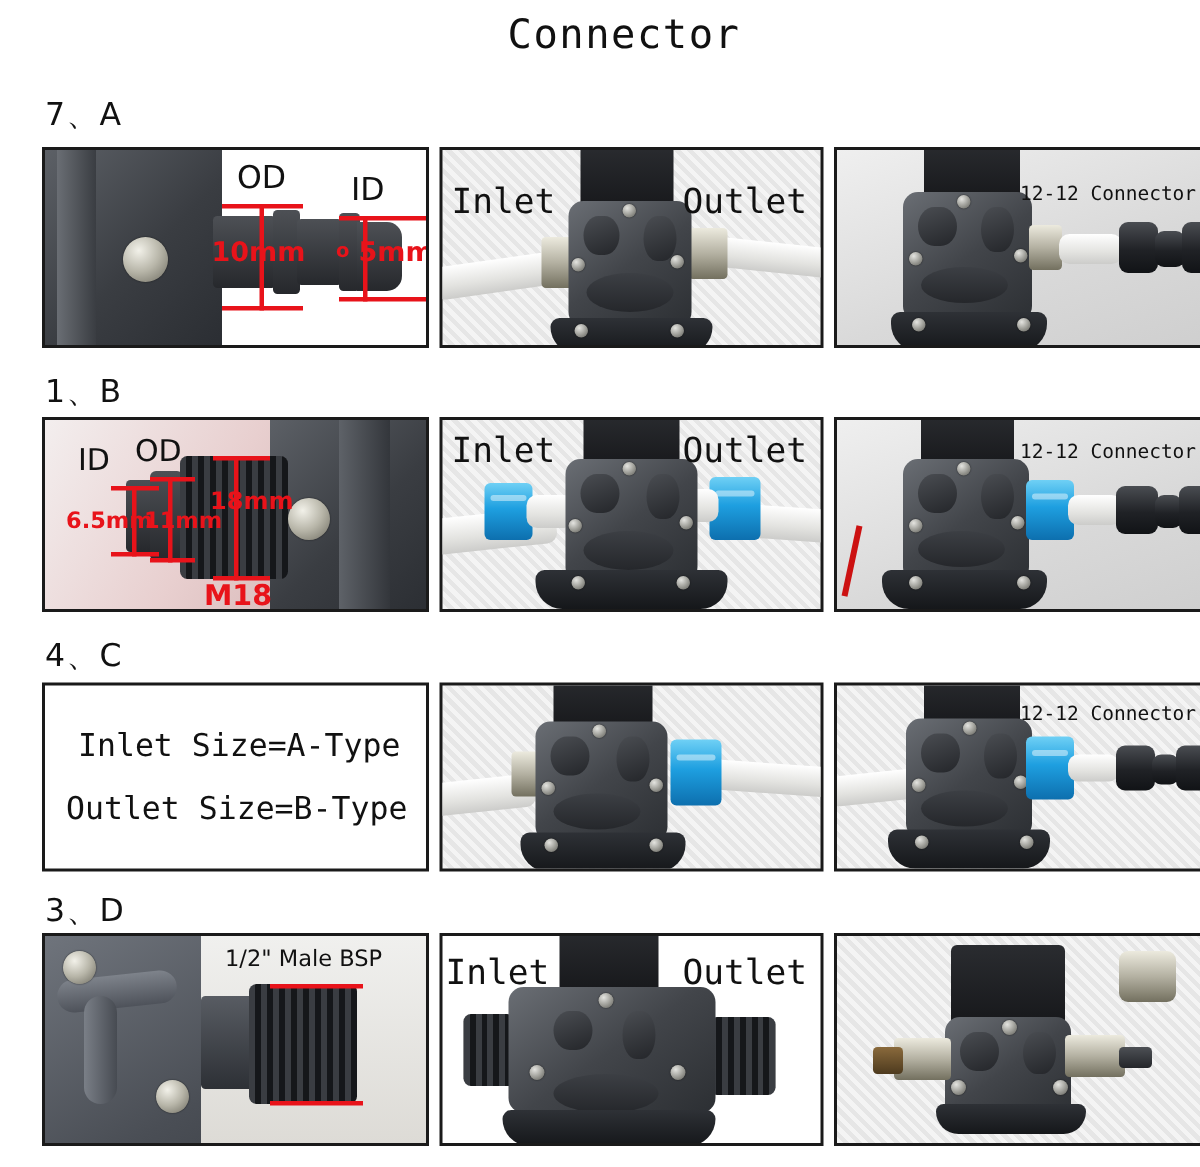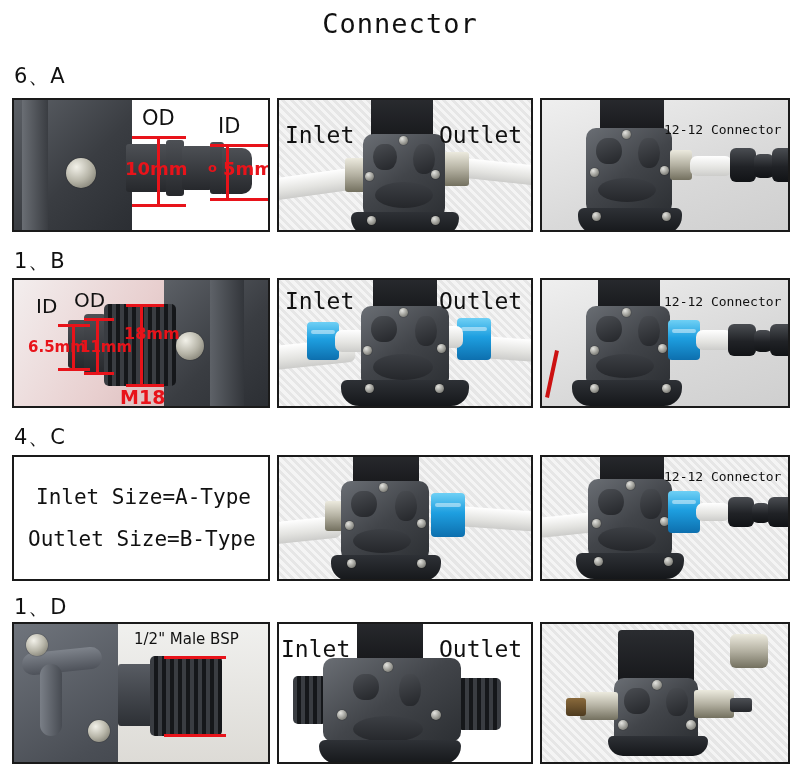--- a/index.html
+++ b/index.html
@@ -1,21 +1,21 @@
 <!DOCTYPE html>
 <html><head>
 <meta charset="utf-8">
 <style>
   html,body{margin:0;padding:0;}
   body{
     width:800px;height:778px;background:#ffffff;
     font-family:"DejaVu Sans Mono","Liberation Mono",monospace;
     overflow:hidden;position:relative;
   }
-  .page{position:relative;width:640px;height:778px;}
+  .page{position:relative;width:640px;height:778px;margin-left:16px;}
 
   
   .title{
     position:absolute;left:0;top:8px;width:800px;text-align:center;
     font-size:27px;letter-spacing:1px;color:#111;
     font-family:"DejaVu Sans Mono","Liberation Mono",monospace;
   }
 
   
   .row-label{
@@ -122,21 +122,21 @@
     letter-spacing:0px;white-space:nowrap;
   }
 </style>
 </head>
 <body>
 
 <div class="page">
 
   <div class="title">Connector</div>
 
-  <div class="row-label" style="top:62px;">6、A</div>
+  <div class="row-label" style="top:62px;">7、A</div>
 
   <div class="panel bk-white" style="left:12px;top:98px;width:258px;height:134px;">
     <div class="bk-dark" style="position:absolute;left:0;top:0;width:118px;height:100%;"></div>
     <div style="position:absolute;left:8px;top:0;width:26px;height:100%;background:linear-gradient(90deg,#6a6e74,#3a3d42);"></div>
     <div class="screw big" style="left:52px;top:58px;width:30px;height:30px;"></div>
 
     <div class="barb" style="left:112px;top:44px;width:42px;height:48px;border-radius:3px;"></div>
     <div class="barb" style="left:152px;top:40px;width:18px;height:56px;border-radius:3px;"></div>
     <div class="barb" style="left:168px;top:46px;width:30px;height:44px;border-radius:3px;"></div>
     <div class="barb" style="left:196px;top:42px;width:14px;height:52px;border-radius:3px;"></div>
@@ -321,21 +321,21 @@
       <div class="screw" style="left:122px;top:100px;width:9px;height:9px;"></div>
     </div>
     <div class="bluenut" style="left:126px;top:34px;width:32px;height:42px;"></div>
     <div class="hose" style="left:154px;top:46px;width:34px;height:18px;"></div>
     <div class="connector-blk" style="left:186px;top:40px;width:26px;height:30px;"></div>
     <div class="connector-blk" style="left:210px;top:46px;width:18px;height:20px;"></div>
     <div class="connector-blk" style="left:226px;top:40px;width:28px;height:30px;"></div>
     <div class="cap cap-conn" style="left:122px;top:12px;">12-12 Connector</div>
   </div>
 
-  <div class="row-label" style="top:593px;">1、D</div>
+  <div class="row-label" style="top:593px;">3、D</div>
 
   <div class="panel" style="left:12px;top:622px;width:258px;height:142px;background:linear-gradient(150deg,#6f747c,#4a4e55 60%,#393d43);">
     <div style="position:absolute;left:104px;top:0;width:154px;height:100%;background:linear-gradient(180deg,#f0f0ee,#dddbd6);"></div>
 
     <div style="position:absolute;left:8px;top:26px;width:80px;height:22px;background:linear-gradient(180deg,#7e838b,#4e525a);border-radius:11px;transform:rotate(-6deg);"></div>
     <div style="position:absolute;left:26px;top:40px;width:22px;height:72px;background:linear-gradient(90deg,#7a7f87,#474b52);border-radius:11px;"></div>
     <div class="screw big" style="left:12px;top:10px;width:22px;height:22px;"></div>
     <div class="screw big" style="left:74px;top:96px;width:22px;height:22px;"></div>
 
     <div style="position:absolute;left:104px;top:40px;width:36px;height:62px;background:linear-gradient(180deg,#585c63,#2d3035);border-radius:3px;"></div>

